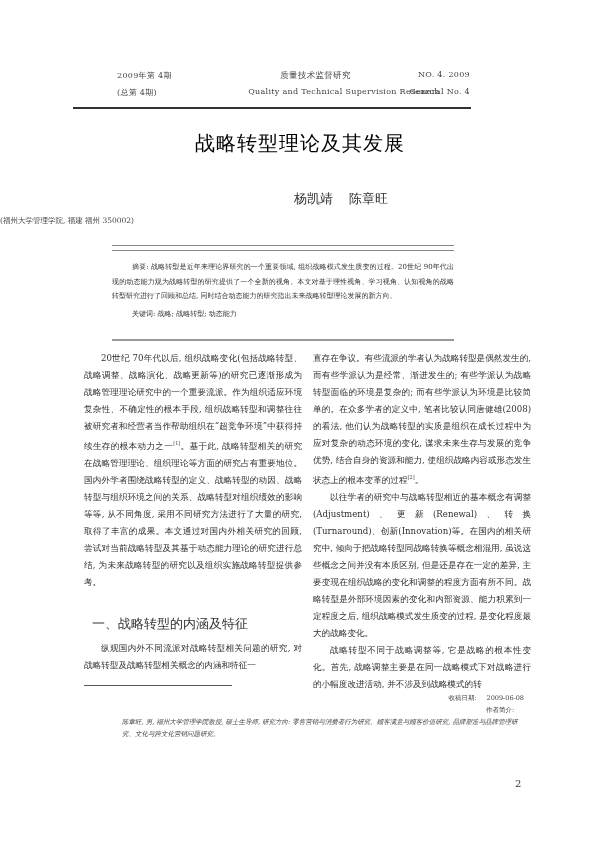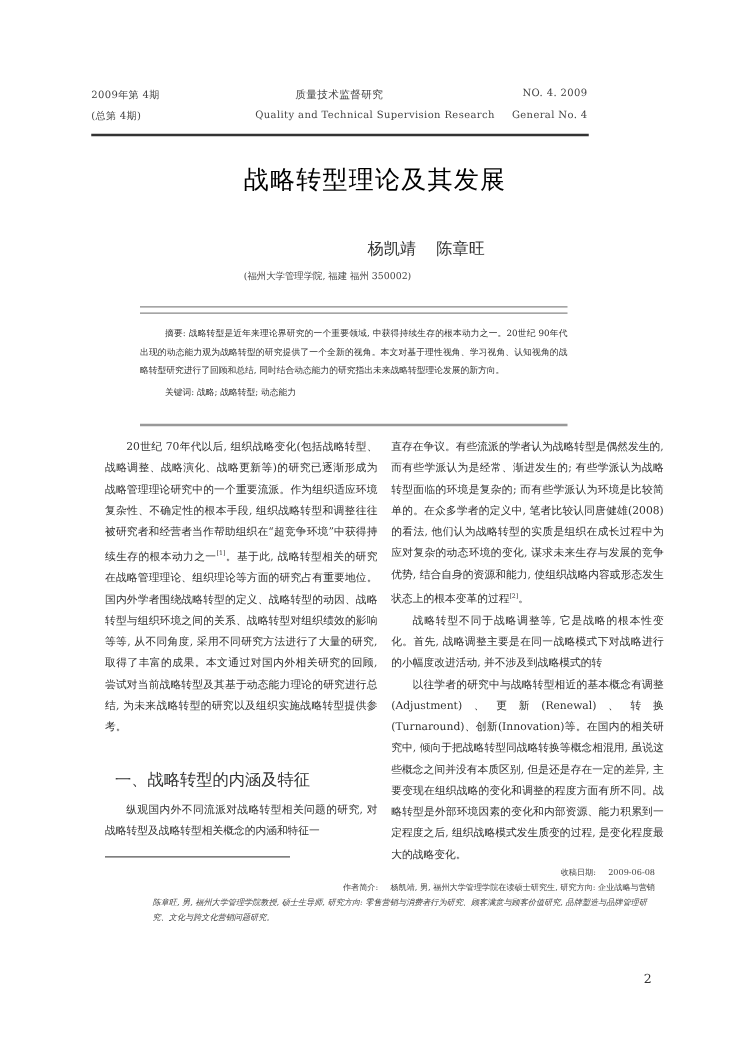--- a/index.html
+++ b/index.html
@@ -2,25 +2,25 @@
 <html><head>
   <meta charset="utf-8">
   <style>
     html, body { margin: 0; padding: 0; background: #ffffff; }
     body {
       width: 600px; height: 850px; position: relative; overflow: hidden;
       font-family: "DejaVu Serif", "Liberation Serif", serif;
       color: #2a2a2a;
     }
     .abs { position: absolute; }
-    .hdr { font-size: 8px; color: #444; letter-spacing: 0.3px; white-space: nowrap; }
+    .hdr { font-size: 8px; color: #444; letter-spacing: 0.3px; white-space: nowrap; margin-left: 44px; }
     .hdr-line { left: 73px; width: 398px; top: 107px; height: 2px; background: #333; }
     .title { left: 0; width: 600px; top: 130px; text-align: center; font-size: 20px; color: #000000; letter-spacing: 1px; }
     .authors { left: 0; width: 600px; top: 190px; text-align: center; font-size: 13px; color: #333; word-spacing: 12px; padding-left: 41px; }
-    .affil { left: 0; width: 524px; top: 216px; text-align: center; font-size: 7.5px; color: #444; }
+    .affil { left: 0; width: 524px; top: 216px; font-size: 7.5px; color: #444; }
     .rule-dbl { left: 112px; width: 342px; top: 245px; height: 4px; border-top: 1px solid #888; border-bottom: 1px solid #888; }
     .rule-single { left: 112px; width: 342px; top: 339px; height: 2px; background: #999; }
     .abstract { left: 112px; width: 342px; top: 260px; font-size: 7px; line-height: 14.5px; color: #333; text-indent: 20px; text-align: justify; }
     .keywords { left: 112px; width: 342px; top: 309px; font-size: 7px; color: #333; text-indent: 20px; }
     .col { font-size: 8.6px; line-height: 17px; color: #2f2f2f; text-align: justify; }
     .col-left { left: 84px; width: 218px; top: 350px; }
     .col-right { left: 313px; width: 218px; top: 350px; }
     .col p { margin: 0; }
     .indent { text-indent: 17px; }
     .sup { font-size: 5px; vertical-align: super; }
@@ -42,44 +42,43 @@
 <div class="abs hdr" style="left:0; width:600px; top:87px; text-align:center;">Quality and Technical Supervision Research</div>
 <div class="abs hdr" style="right:130px; top:70px;">NO. 4. 2009</div>
 <div class="abs hdr" style="right:130px; top:87px;">General No. 4</div>
 <div class="abs hdr-line"></div>
 
 <div class="abs title">战略转型理论及其发展</div>
 <div class="abs authors">杨凯靖 陈章旺</div>
 <div class="abs affil">(福州大学管理学院, 福建 福州 350002)</div>
 
 <div class="abs rule-dbl"></div>
-<div class="abs abstract">摘要: 战略转型是近年来理论界研究的一个重要领域, 中获得持续生存的根本动力之一。20世纪 90年代出现的动态能力观为战略转型的研究提供了一个全新的视角。本文对基于理性视角、学习视角、认知视角的战略转型研究进行了回顾和总结, 同时结合动态能力的研究指出未来战略转型理论发展的新方向。</div>
+<div class="abs abstract">摘要: 战略转型是近年来理论界研究的一个重要领域, 组织战略模式发生质变的过程。20世纪 90年代出现的动态能力观为战略转型的研究提供了一个全新的视角。本文对基于理性视角、学习视角、认知视角的战略转型研究进行了回顾和总结, 同时结合动态能力的研究指出未来战略转型理论发展的新方向。</div>
 <div class="abs keywords">关键词: 战略; 战略转型; 动态能力</div>
 <div class="abs rule-single"></div>
 
 <div class="abs col col-left">
   <p class="indent"><span>20世纪 70年代以后, 组织战略变化(包括战略转型、战略调整、战略演化、战略更新等)的研究已逐渐形成为战略管理理论研究中的一个重要流派。作为组织适应环境复杂性、不确定性的根本手段, 组织战略转型和调整往往被研究者和经营者当作帮助组织在“超竞争环境”中获得持续生存的根本动力之一</span><span class="sup">[1]</span><span>。基于此, 战略转型相关的研究在战略管理理论、组织理论等方面的研究占有重要地位。国内外学者围绕战略转型的定义、战略转型的动因、战略转型与组织环境之间的关系、战略转型对组织绩效的影响等等, 从不同角度, 采用不同研究方法进行了大量的研究, 取得了丰富的成果。本文通过对国内外相关研究的回顾, 尝试对当前战略转型及其基于动态能力理论的研究进行总结, 为未来战略转型的研究以及组织实施战略转型提供参考。</span></p>
 </div>
 <div class="abs section">一、战略转型的内涵及特征</div>
 <div class="abs col col-left2">
   <p class="indent">纵观国内外不同流派对战略转型相关问题的研究, 对战略转型及战略转型相关概念的内涵和特征一</p>
 </div>
 
 <div class="abs col col-right">
   <p><span>直存在争议。有些流派的学者认为战略转型是偶然发生的, 而有些学派认为是经常、渐进发生的; 有些学派认为战略转型面临的环境是复杂的; 而有些学派认为环境是比较简单的。在众多学者的定义中, 笔者比较认同唐健雄(2008)的看法, 他们认为战略转型的实质是组织在成长过程中为应对复杂的动态环境的变化, 谋求未来生存与发展的竞争优势, 结合自身的资源和能力, 使组织战略内容或形态发生状态上的根本变革的过程</span><span class="sup">[2]</span><span>。</span></p>
+  <p class="indent">以往学者的研究中与战略转型相近的基本概念有调整(Adjustment)、更新(Renewal)、转换(Turnaround)、创新(Innovation)等。在国内的相关研究中, 倾向于把战略转型同战略转换等概念相混用, 虽说这些概念之间并没有本质区别, 但是还是存在一定的差异, 主要变现在组织战略的变化和调整的程度方面有所不同。战略转型是外部环境因素的变化和内部资源、能力积累到一定程度之后, 组织战略模式发生质变的过程, 是变化程度最大的战略变化。</p>
   <p class="indent">战略转型不同于战略调整等, 它是战略的根本性变化。首先, 战略调整主要是在同一战略模式下对战略进行的小幅度改进活动, 并不涉及到战略模式的转</p>
-  <p class="indent">以往学者的研究中与战略转型相近的基本概念有调整(Adjustment)、更新(Renewal)、转换(Turnaround)、创新(Innovation)等。在国内的相关研究中, 倾向于把战略转型同战略转换等概念相混用, 虽说这些概念之间并没有本质区别, 但是还是存在一定的差异, 主要变现在组织战略的变化和调整的程度方面有所不同。战略转型是外部环境因素的变化和内部资源、能力积累到一定程度之后, 组织战略模式发生质变的过程, 是变化程度最大的战略变化。</p>
 </div>
 
 <div class="abs foot-line"></div>
 <div class="abs foot">
   <div class="row">
     <span class="lbl">收稿日期:</span>
     <span>2009-06-08</span>
   </div>
   <div class="row">
     <span class="lbl">作者简介:</span>
-    <span>杨凯靖, 男, 福州大学管理学院在读硕士研究生, 研究方向: 企业战略与营销</span>
   </div>
   <div class="cont">陈章旺, 男, 福州大学管理学院教授, 硕士生导师, 研究方向: 零售营销与消费者行为研究、顾客满意与顾客价值研究, 品牌塑造与品牌管理研究、文化与跨文化营销问题研究。</div>
 </div>
 
 <div class="abs pageno">2</div>
 
 </body></html>

